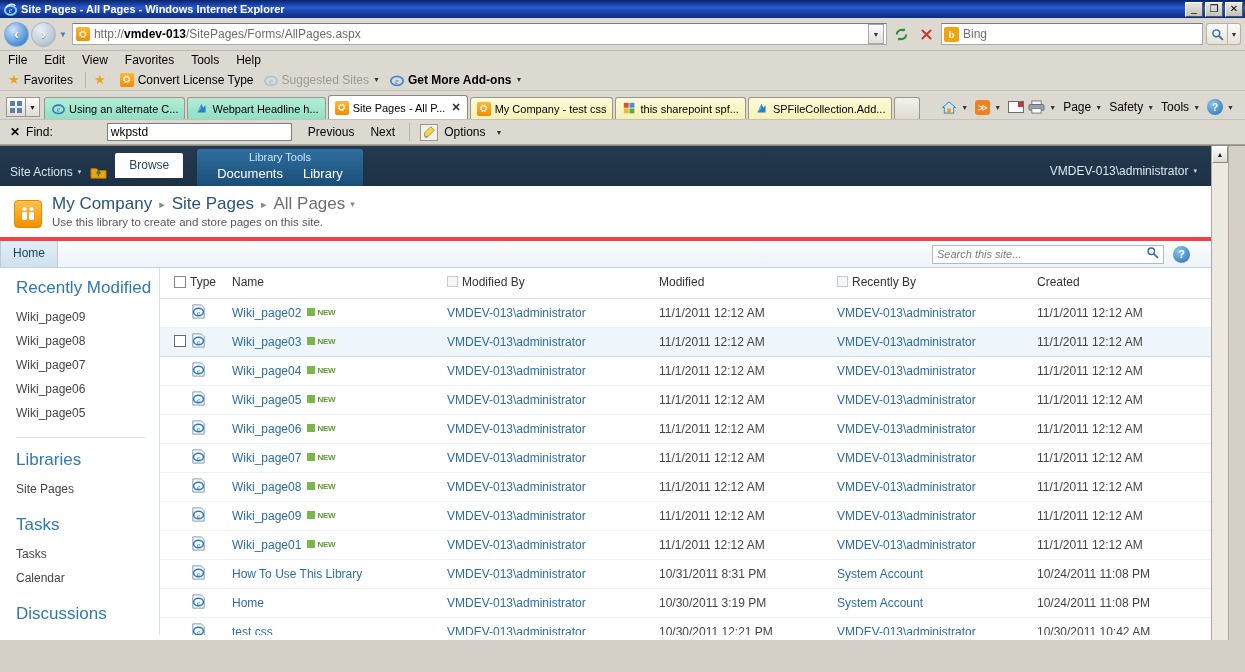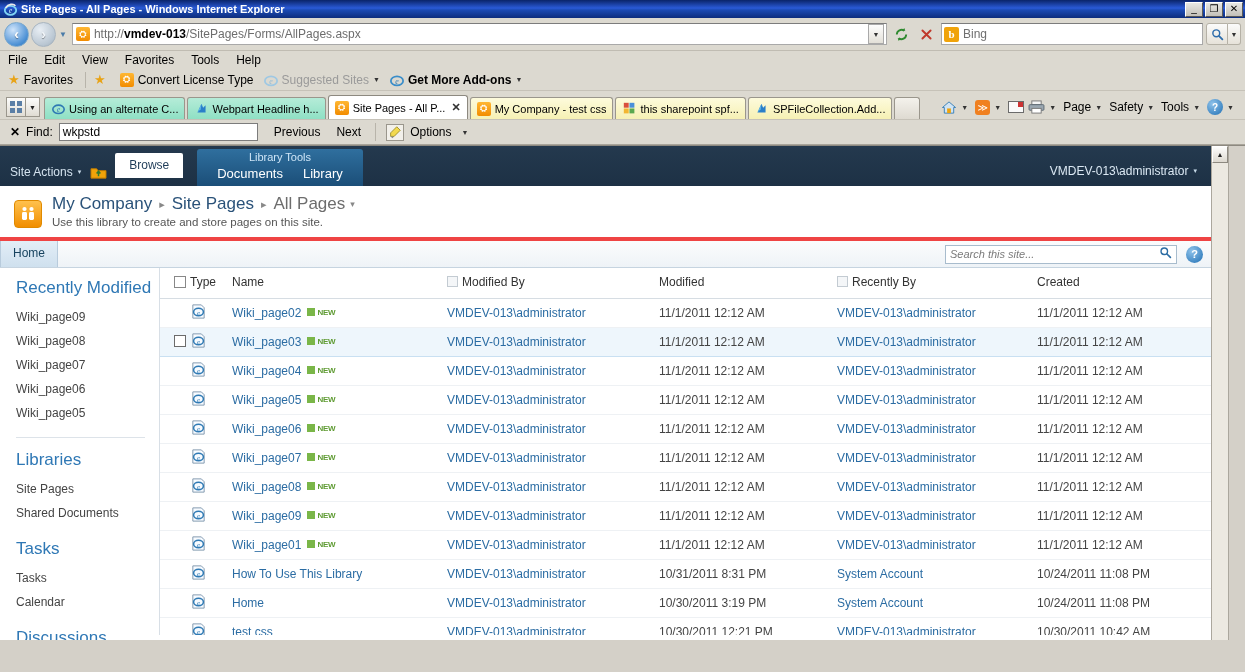--- a/index.html
+++ b/index.html
@@ -170,22 +170,22 @@
 
   
   .findbar{
     height:26px; background:#dcd9d0; display:flex;align-items:center;
     padding-left:10px; border-top:1px solid #c6c2b8; border-bottom:1px solid #a8a49a;
     font-size:12px;
   }
   .find-x{ font-weight:bold; margin-right:6px; font-size:12px;}
   .find-lbl{ margin-right:6px; }
   .find-input{
-    width:199px;height:18px;background:#fff;border:1px solid #7c7c7c;
-    display:flex;align-items:center;padding:0 3px; font-size:12px;
+    width:185px;height:18px;background:#fff;border:1px solid #7c7c7c;
+    display:flex;align-items:center;padding:0 3px; font-size:12px;margin-left:48px;
   }
   .find-btn{ margin-left:16px; color:#000; }
   .find-sep{ width:1px;height:18px;background:#b8b4aa; margin:0 10px 0 14px;}
   .hl-icon{ width:18px;height:17px;border:1px solid #9a968c;background:#f2f0ea;display:flex;align-items:center;justify-content:center;margin-right:6px;}
 
   
   .viewport{
     position:relative;
     height:495px;
     background:#fff;
@@ -248,21 +248,21 @@
     border-bottom:1px solid #c6d4e0;
     background:linear-gradient(to bottom,#fbfcfd,#eef3f7);
   }
   .topnav-tab{
     padding:5px 12px 0; font-size:12px; color:#17435f;
     background:linear-gradient(to bottom,#e3eef7,#cfe0ee);
     border-right:1px solid #b8cbdc; border-left:1px solid #b8cbdc;
   }
   .topnav-fill{ flex:1 1 auto; }
   .sp-search{
-    display:flex; align-items:center; padding-right:8px;justify-content:center;
+    display:flex; align-items:center; padding-right:21px;justify-content:center;
   }
   .sp-search-box{
     width:232px;height:19px;background:#fff;border:1px solid #a8bccd;
     display:flex;align-items:center;padding:0 4px;
   }
   .sp-search-ph{ font-style:italic;color:#7a7a7a;font-size:11px;flex:1 1 auto;}
   .sp-search-go{ color:#2b6ca3; font-size:12px; }
   .sp-help{
     width:17px;height:17px;border-radius:50%;margin-left:9px;
     background:radial-gradient(circle at 35% 30%,#8ec2ea,#1f6fb4);
@@ -644,21 +644,20 @@
         <div class="ln-item">Wiki_page09</div>
         <div class="ln-item">Wiki_page08</div>
         <div class="ln-item">Wiki_page07</div>
         <div class="ln-item">Wiki_page06</div>
         <div class="ln-item">Wiki_page05</div>
 
         <div class="ln-divider"></div>
 
         <div class="ln-head">Libraries</div>
         <div class="ln-item">Site Pages</div>
-        <div class="ln-item">Shared Documents</div>
 
         <div style="height:14px"></div>
 
         <div class="ln-head">Tasks</div>
         <div class="ln-item">Tasks</div>
         <div class="ln-item">Calendar</div>
 
         <div style="height:14px"></div>
 
         <div class="ln-head">Discussions</div>

